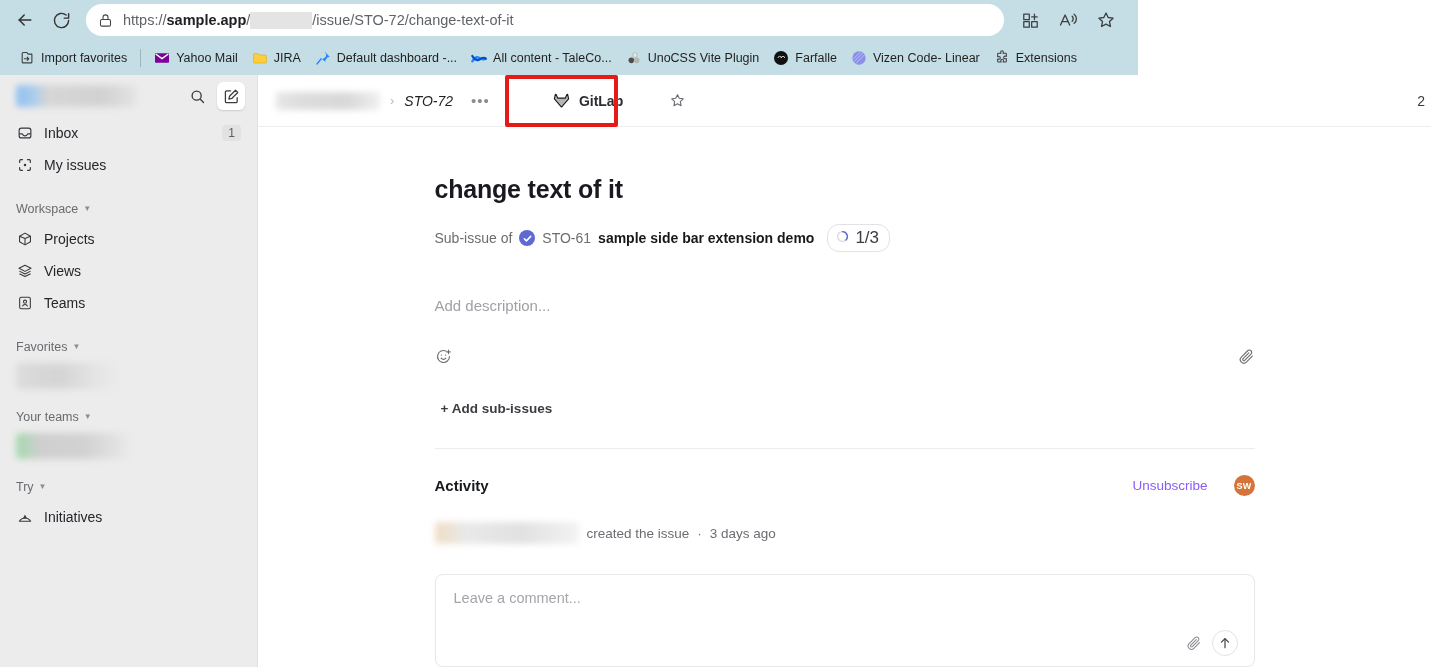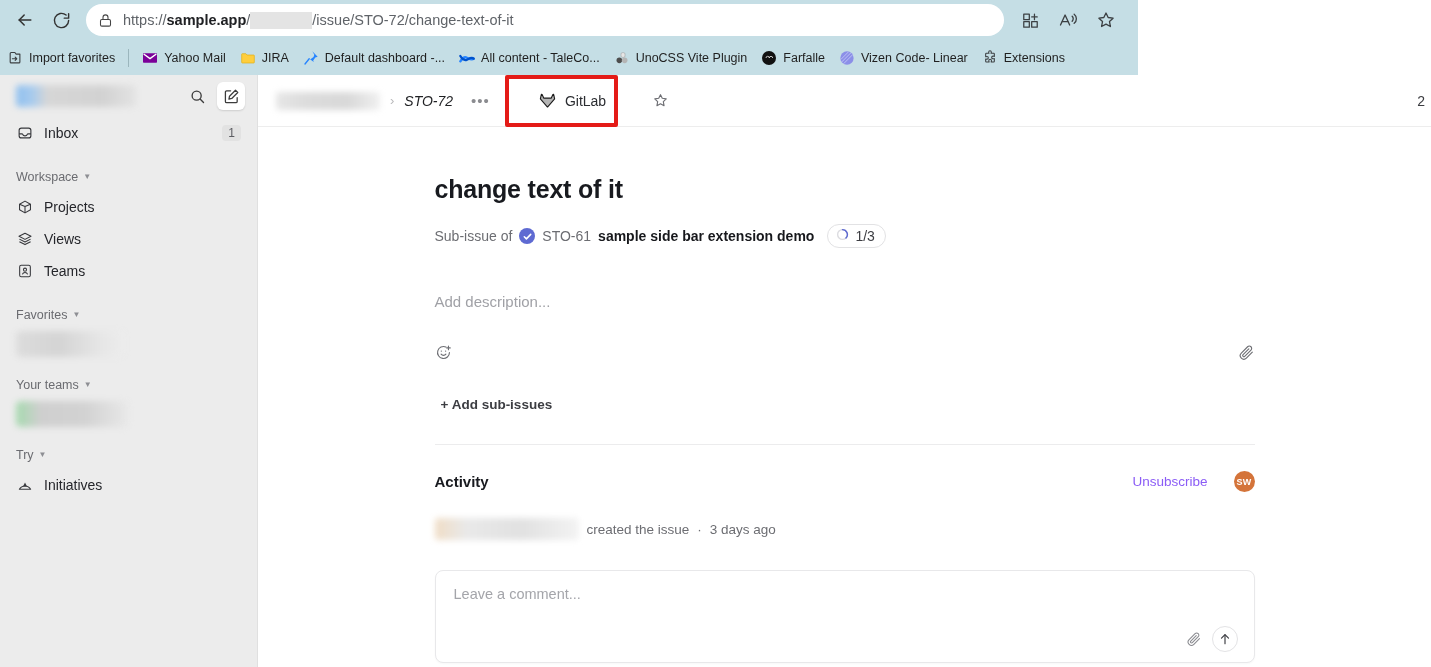--- a/index.html
+++ b/index.html
@@ -72,21 +72,21 @@
   .toolbar-icons .tb {
     width: 28px; height: 28px;
     display: flex; align-items: center; justify-content: center;
   }
 
   
   .bookmarks {
     height: 35px;
     display: flex;
     align-items: center;
-    padding: 0 0;
+    padding: 0 12px;
     gap: 0px;
     font-size: 12.5px;
     color: #1f1f1f;
   }
   .bm {
     display: flex; align-items: center; gap: 6px;
     padding: 4px 7px;
     border-radius: 6px;
     white-space: nowrap;
     cursor: default;
@@ -204,21 +204,22 @@
   .bc-dots {
     color: #8b8c90; font-size: 15px; letter-spacing: 1px;
     padding: 2px 6px; border-radius: 4px; margin-left: 4px;
   }
   .gitlab-tab {
     display: flex; align-items: center; gap: 8px;
     padding: 5px 24px;
     border-radius: 6px;
     font-size: 14px;
     color: #2b2d31;
-    margin-left: 10px;
+    margin-left: 24px;
+    font-weight: bold;
   }
   .redbox {
     position: absolute;
     left: 247px;
     top: 0px;
     width: 113px;
     height: 52px;
     border: 4px solid #e41b17;
     border-radius: 2px;
     pointer-events: none;
@@ -265,21 +266,21 @@
     display: flex; align-items: center; justify-content: center;
     flex: none;
   }
   .si-id { color: #6c6d72; }
   .si-name { color: #17181c; font-weight: 600; }
   .progress-pill {
     display: inline-flex; align-items: center; gap: 6px;
     border: 1px solid #e2e2e4;
     border-radius: 12px;
     padding: 3px 10px 3px 8px;
-    font-size: 14px;
+    font-size: 17px;
     color: #3c3d42;
     margin-left: 6px;
   }
 
   .desc-placeholder {
     margin-top: 45px;
     font-size: 15px;
     color: #a0a1a6;
   }
   .desc-tools {
@@ -532,20 +533,32 @@
       <span class="sb-ico">
         <svg width="16" height="16" viewBox="0 0 24 24" fill="none" stroke="currentColor" stroke-width="1.7" stroke-linejoin="round">
             <rect x="3.2" y="4.6" width="17.6" height="14.8" rx="3.4"></rect>
             <path d="M3.2 13.4h4.3a1 1 0 0 1 .9.6 3.9 3.9 0 0 0 7.2 0 1 1 0 0 1 .9-.6h4.3"></path>
           </svg>
       </span>
       <span>Inbox</span>
       <span class="sb-badge">1</span>
     </div>
 
+    <div class="sb-item">
+      <span class="sb-ico">
+        <svg width="16" height="16" viewBox="0 0 24 24" fill="none" stroke="currentColor" stroke-width="1.8" stroke-linecap="round">
+            <path d="M4 8.2V5.6a1.6 1.6 0 0 1 1.6-1.6h2.6"></path>
+            <path d="M15.8 4h2.6A1.6 1.6 0 0 1 20 5.6v2.6"></path>
+            <path d="M20 15.8v2.6a1.6 1.6 0 0 1-1.6 1.6h-2.6"></path>
+            <path d="M8.2 20H5.6A1.6 1.6 0 0 1 4 18.4v-2.6"></path>
+            <circle cx="12" cy="12" r="1.9" fill="currentColor" stroke="none"></circle>
+          </svg>
+      </span>
+      <span>My issues</span>
+    </div>
 
     <div class="sb-section">
       <span>Workspace</span>
       <span class="caret">▼</span>
     </div>
 
     <div class="sb-item">
       <span class="sb-ico">
         <svg width="16" height="16" viewBox="0 0 24 24" fill="none" stroke="currentColor" stroke-width="1.6" stroke-linejoin="round">
             <path d="M12 3.2l8.2 4.7v8.2L12 20.8 3.8 16.1V7.9z"></path>

